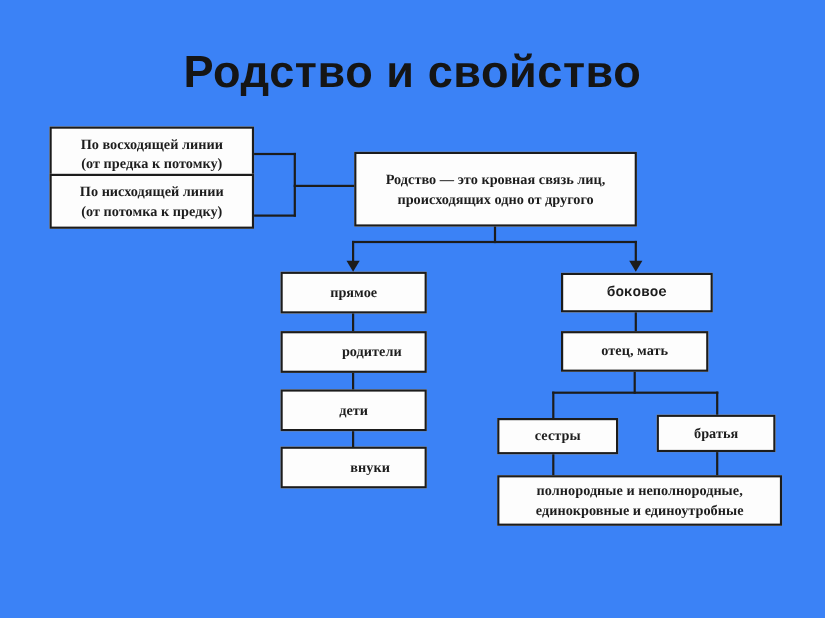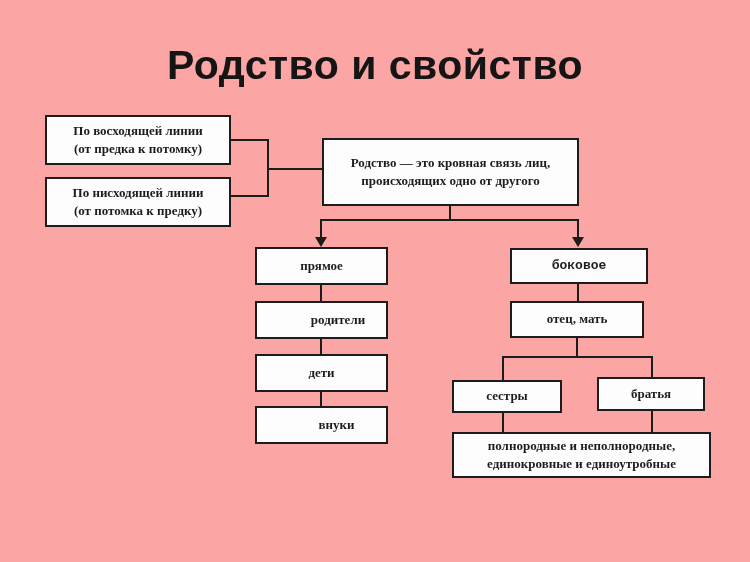--- a/index.html
+++ b/index.html
@@ -2,21 +2,21 @@
 <html><head>
 <meta charset="utf-8">
 <style>
   html, body { margin: 0; padding: 0; }
   body { background: #ffffff; font-family: "Liberation Serif", serif; }
 
   .stage {
     position: relative;
     width: 750px;
     height: 562px;
-    background: #fca5a5;
+    background: #3b82f6;
     overflow: hidden;
   }
 
   .title {
     position: absolute;
     top: 42px;
     left: 0;
     width: 100%;
     margin: 0;
     text-align: center;
@@ -51,21 +51,21 @@
   .arrow-down {
     position: absolute;
     width: 0; height: 0;
     border-left: 6px solid transparent;
     border-right: 6px solid transparent;
     border-top: 10px solid #1c1c1c;
   }
 
   
   #box-ascending   { left: 45px;  top: 115px; width: 186px; height: 50px; }
-  #box-descending  { left: 45px;  top: 177px; width: 186px; height: 50px; }
+  #box-descending  { left: 45px;  top: 158px; width: 186px; height: 50px; }
   #box-definition  { left: 322px; top: 138px; width: 257px; height: 68px; }
   #box-pryamoe     { left: 255px; top: 247px; width: 133px; height: 38px; }
   #box-roditeli    { left: 255px; top: 301px; width: 133px; height: 38px; padding-left: 33px; }
   #box-deti        { left: 255px; top: 354px; width: 133px; height: 38px; }
   #box-vnuki       { left: 255px; top: 406px; width: 133px; height: 38px; padding-left: 30px; }
   #box-bokovoe     { left: 510px; top: 248px; width: 138px; height: 36px; font-family: Liberation Mono, monospace; }
   #box-otets-mat   { left: 510px; top: 301px; width: 134px; height: 37px; }
   #box-sestry      { left: 452px; top: 380px; width: 110px; height: 33px; }
   #box-bratya      { left: 597px; top: 377px; width: 108px; height: 34px; }
   #box-siblings    { left: 452px; top: 432px; width: 259px; height: 46px; }

